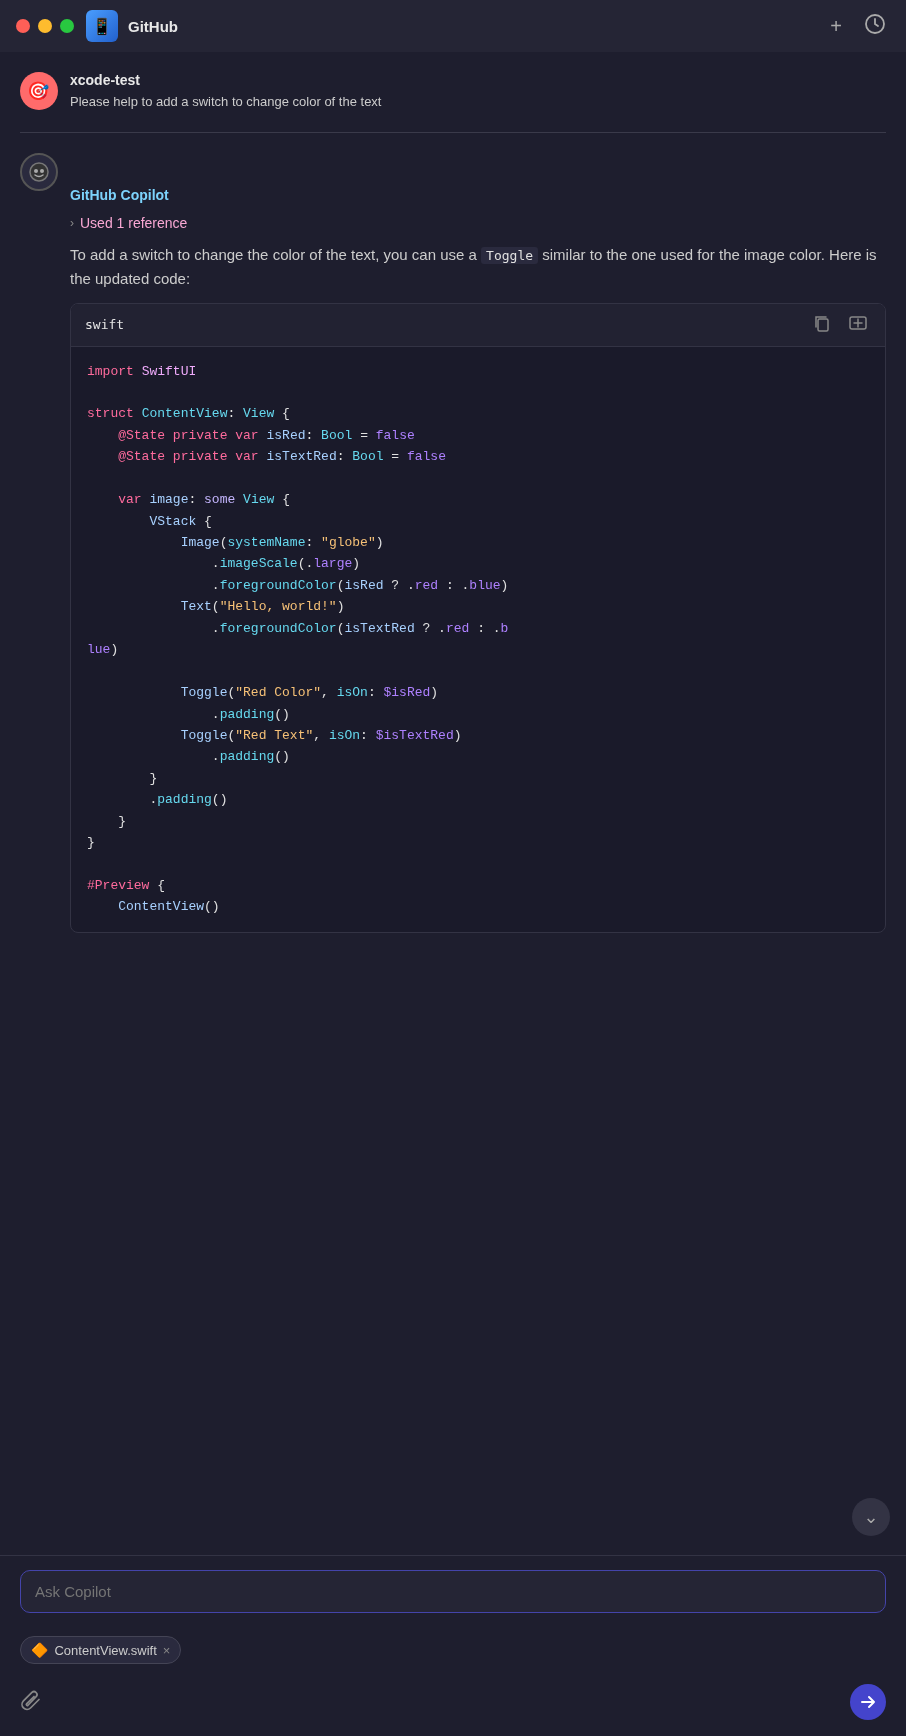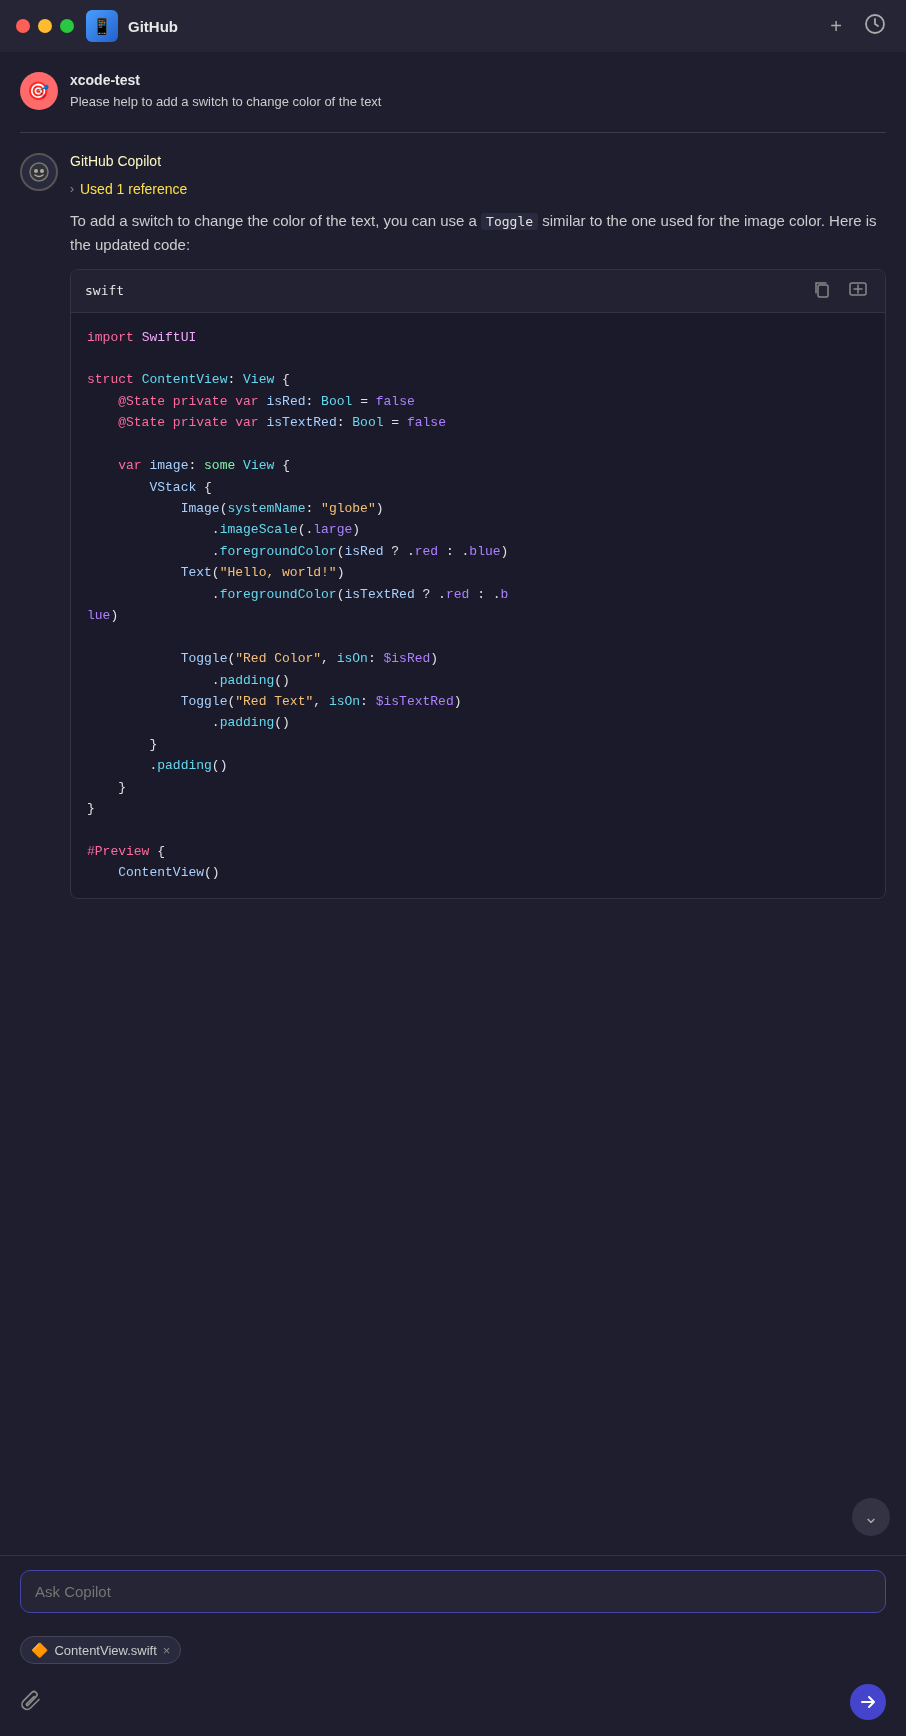--- a/index.html
+++ b/index.html
@@ -147,39 +147,40 @@
 
     .assistant-content {
       flex: 1;
       display: flex;
       flex-direction: column;
       gap: 12px;
     }
 
     .assistant-name {
       font-size: 14px;
-      font-weight: 400;
-      color: #fef9c3;
+      font-weight: 700;
+      color: #7dd3fc;
+      margin-top: 34px;
     }
 
     .reference-row {
       display: flex;
       align-items: center;
       gap: 6px;
       cursor: pointer;
     }
 
     .chevron-right {
       color: #888;
       font-size: 12px;
     }
 
     .reference-text {
       font-size: 14px;
-      color: #fde047;
+      color: #f9a8d4;
     }
 
     .response-text {
       font-size: 15px;
       color: #cccccc;
       line-height: 1.6;
     }
 
     .code-block {
       background: #1a1a2a;
@@ -228,21 +229,21 @@
 
     
     .kw-import { color: #ff6b9d; }
     .kw-module { color: #f0abfc; }
     .kw-struct { color: #ff6b9d; }
     .kw-class-name { color: #66d9ef; }
     .kw-view { color: #66d9ef; }
     .kw-state { color: #ff6b9d; }
     .kw-private { color: #ff6b9d; }
     .kw-var { color: #ff6b9d; }
-    .kw-some { color: #86efac; }
+    .kw-some { color: #c4b5fd; }
     .kw-bool { color: #66d9ef; }
     .kw-false { color: #ae81ff; }
     .kw-red { color: #ae81ff; }
     .kw-blue { color: #ae81ff; }
     .var-name { color: #a8d1ff; }
     .str-val { color: #f6c177; }
     .plain { color: #e0e0e0; }
     .toggle-color { color: #a8d1ff; }
     .dollar-var { color: #ae81ff; }
     .method-name { color: #66d9ef; }

